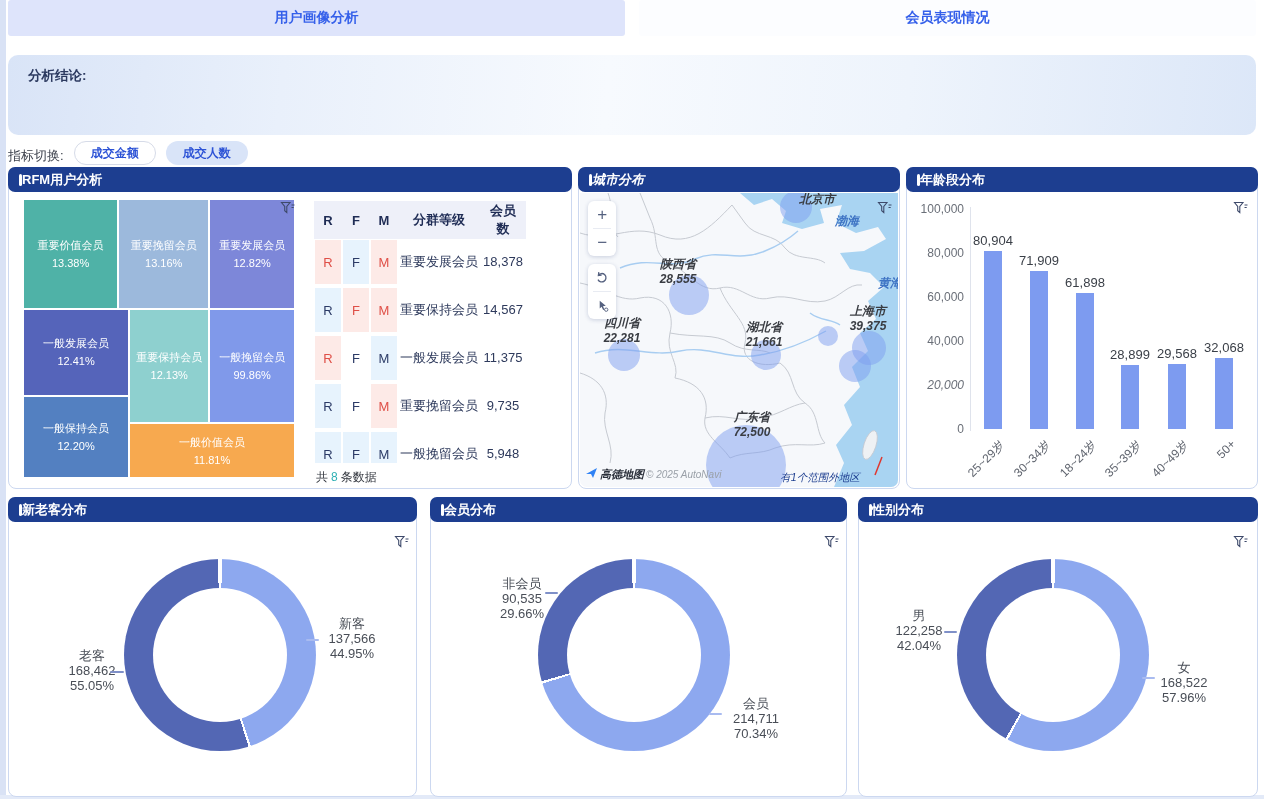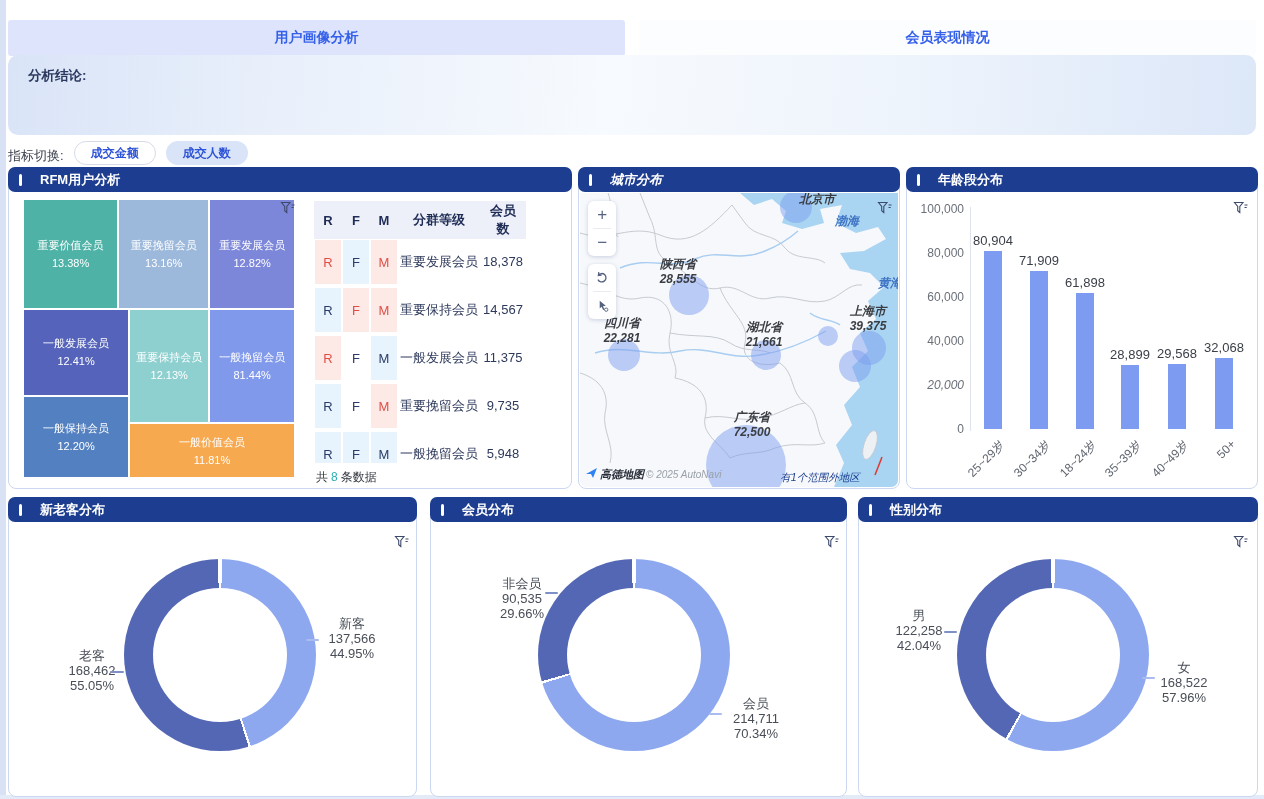--- a/index.html
+++ b/index.html
@@ -2,41 +2,41 @@
 <html><head>
 <meta charset="utf-8">
 <style>
   html,body{margin:0;padding:0;background:#fff;font-family:"Liberation Sans","DejaVu Sans",sans-serif;}
   #stage{position:relative;width:1264px;height:799px;overflow:hidden;background:#fff;}
   .edge{position:absolute;background:#d9e2f5;}
   #edge-left{left:0;top:0;width:6px;height:799px;}
   #edge-bottom{left:0;top:795px;width:1264px;height:4px;background:#e3eaf8;}
 
   
-  #tabbar{position:absolute;left:8px;top:20px;width:1248px;height:36px;display:flex;gap:14px;}
+  #tabbar{position:absolute;left:8px;top:0;width:1248px;height:36px;display:flex;gap:14px;}
   .tab{flex:1;display:flex;align-items:center;justify-content:center;font-size:14px;font-weight:bold;color:#3560ea;cursor:pointer;border-radius:3px;}
   .tab.active{background:#dee4fb;}
   .tab.inactive{background:#fcfdff;}
 
   
   #analysis{position:absolute;left:8px;top:55px;width:1248px;height:80px;border-radius:10px;
     background:linear-gradient(95deg,#d9e4f7 0%,#e9f0fb 22%,#f7fafe 48%,#eef4fc 72%,#dce7f8 100%);}
   #analysis .label{position:absolute;left:20px;top:12px;font-size:13.5px;font-weight:bold;color:#2c3a60;}
 
   
   #metric-row{position:absolute;left:8px;top:141px;width:600px;height:24px;display:flex;align-items:flex-end;}
   #metric-label{font-size:13px;color:#3a3f4a;}
   .pill{height:22px;padding:0 16px;margin-left:10px;border-radius:12px;display:flex;align-items:center;font-size:12px;font-weight:bold;color:#2d53d6;cursor:pointer;}
   .pill.ghost{background:#fff;border:1px solid #d6dbe8;}
   .pill.filled{background:#d9e4f8;border:1px solid transparent;}
 
   
   .panel{position:absolute;background:#fff;border:1px solid #ccd8f0;border-radius:8px;}
   .panel-header{position:absolute;top:-1px;left:-1px;right:-1px;height:25px;background:#1d3e90;border-radius:7px;
-    display:flex;align-items:center;gap:18px;padding-left:11px;color:#fff;font-size:13px;font-weight:bold;box-sizing:border-box;}
+    display:flex;align-items:center;gap:0;padding-left:11px;color:#fff;font-size:13px;font-weight:bold;box-sizing:border-box;}
   .header-bar{width:3px;height:12px;background:#fff;border-radius:2px;flex:0 0 auto;}
   .panel-body{position:absolute;left:1px;right:1px;top:25px;bottom:1px;overflow:hidden;border-radius:0 0 7px 7px;}
   #panel-rfm{left:8px;top:167px;width:562px;height:320px;}
   #panel-city{left:578px;top:167px;width:320px;height:320px;font-style:italic;}
   #panel-age{left:906px;top:167px;width:350px;height:320px;}
   #panel-newold{left:8px;top:497px;width:407px;height:298px;}
   #panel-member{left:430px;top:497px;width:415px;height:298px;}
   #panel-gender{left:858px;top:497px;width:398px;height:298px;}
 
   .filter-icon{position:absolute;width:15px;height:14px;z-index:6;cursor:pointer;}
@@ -134,21 +134,21 @@
           <div class="tm-cell" style="left: 0%; top: 39.4%; width: 39%; height: 31.2%; background: rgb(85, 100, 186);">
             <div>一般发展会员</div>
             <div>12.41%</div>
           </div>
           <div class="tm-cell" style="left: 39%; top: 39.4%; width: 29.5%; height: 41%; background: rgb(142, 208, 207);">
             <div>重要保持会员</div>
             <div>12.13%</div>
           </div>
           <div class="tm-cell" style="left: 68.5%; top: 39.4%; width: 31.5%; height: 41%; background: rgb(128, 153, 234);">
             <div>一般挽留会员</div>
-            <div>81.44%</div>
+            <div>99.86%</div>
           </div>
           <div class="tm-cell" style="left: 0%; top: 70.6%; width: 39%; height: 29.4%; background: rgb(83, 128, 193);">
             <div>一般保持会员</div>
             <div>12.20%</div>
           </div>
           <div class="tm-cell" style="left: 39%; top: 80.4%; width: 61%; height: 19.6%; background: rgb(247, 169, 79);">
             <div>一般价值会员</div>
             <div>11.81%</div>
           </div>
         </div>

